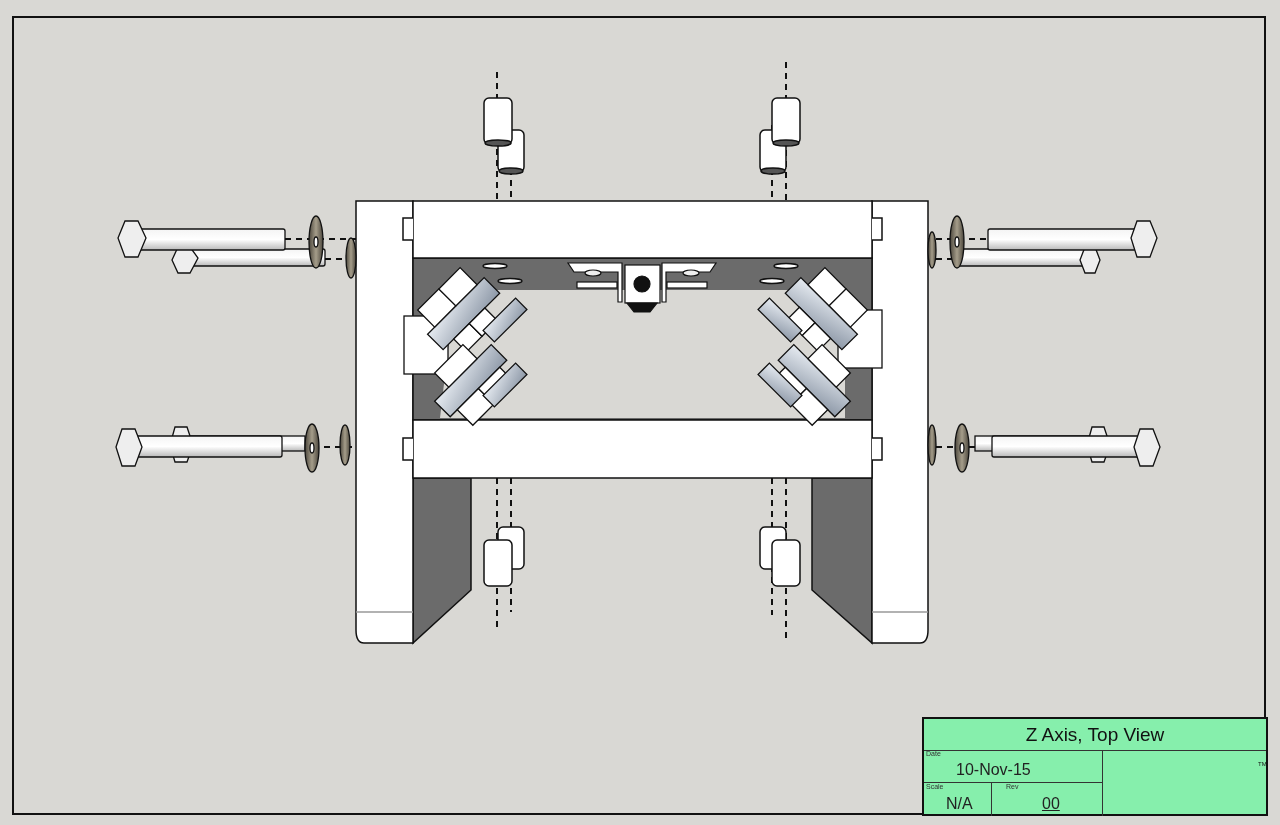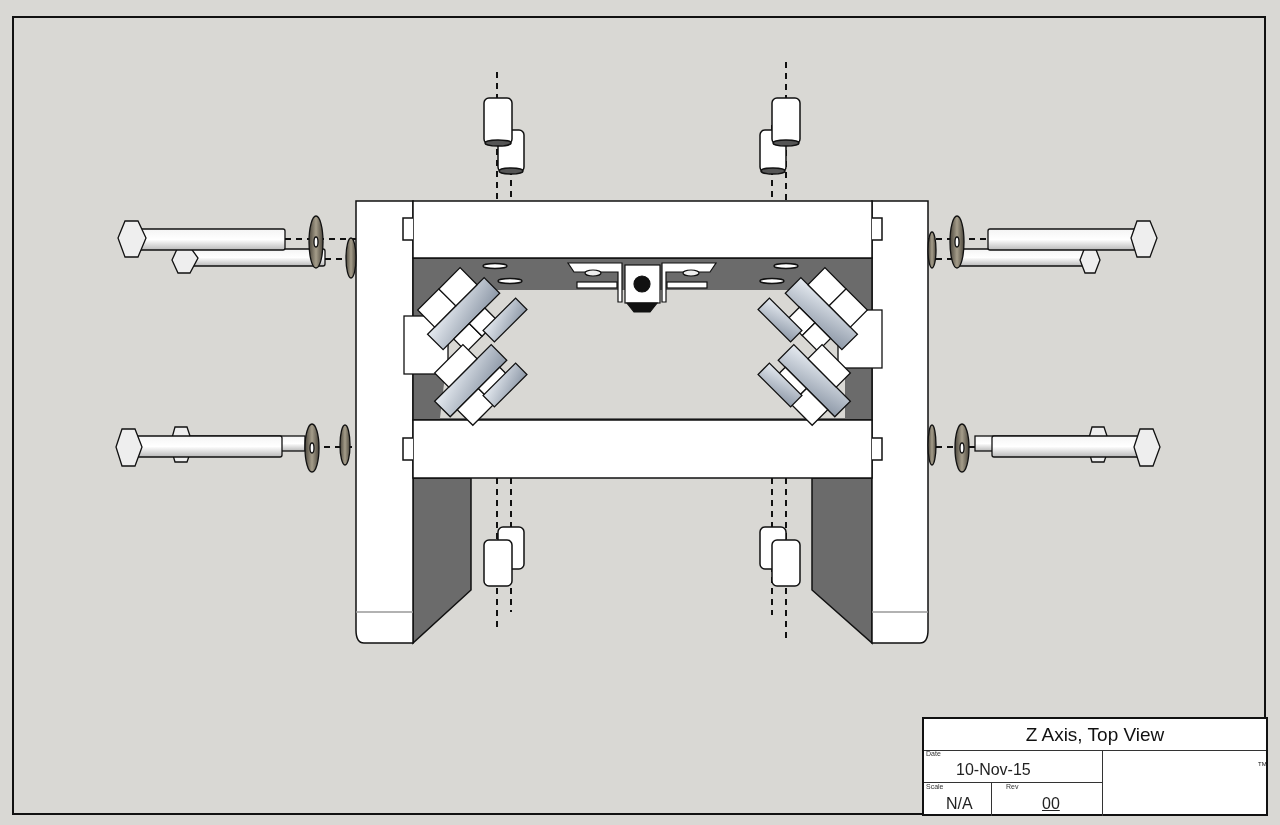--- a/index.html
+++ b/index.html
@@ -1,19 +1,19 @@
 <!DOCTYPE html>
 <html><head>
 <meta charset="utf-8">
 <style>
   html, body { margin: 0; padding: 0; }
   body { width: 1280px; height: 825px; background: #d9d8d4; position: relative; overflow: hidden; font-family: "Liberation Sans", sans-serif; }
   .sheet { position: absolute; left: 12px; top: 16px; width: 1254px; height: 799px; border: 2px solid #111; box-sizing: border-box; }
   svg.drawing { position: absolute; left: 0; top: 0; }
-  .title-block { position: absolute; left: 922px; top: 717px; width: 346px; height: 99px; background: #ffffff; border: 2px solid #111; box-sizing: border-box; }
+  .title-block { position: absolute; left: 922px; top: 717px; width: 346px; height: 99px; background: #86efac; border: 2px solid #111; box-sizing: border-box; }
   .tb-title { position: absolute; left: 0; top: 0; width: 100%; height: 31px; border-bottom: 1px solid #333; text-align: center; font-size: 19px; line-height: 31px; color: #111; }
   .tb-cell { position: absolute; border-right: 1px solid #333; border-bottom: 1px solid #333; box-sizing: border-box; padding-left: 10px; }
   .tb-label { position: absolute; left: 2px; top: 0; font-size: 7px; color: #333; }
   .tb-value { position: absolute; font-size: 16px; color: #222; }
   .logo { position: absolute; left: 186px; top: 47px; width: 150px; height: 34px; border: 2px solid #111; border-radius: 17px; box-sizing: border-box; text-align: center; font-family: "DejaVu Sans", sans-serif; font-weight: bold; font-size: 21px; line-height: 30px; }
   .logo .hobby { color: #111; }
   .logo .cnc { color: #e8151b; font-family: "DejaVu Sans Mono", monospace; }
   .tm { position: absolute; left: 334px; top: 42px; font-size: 6px; color: #111; }
 </style>
 </head>

